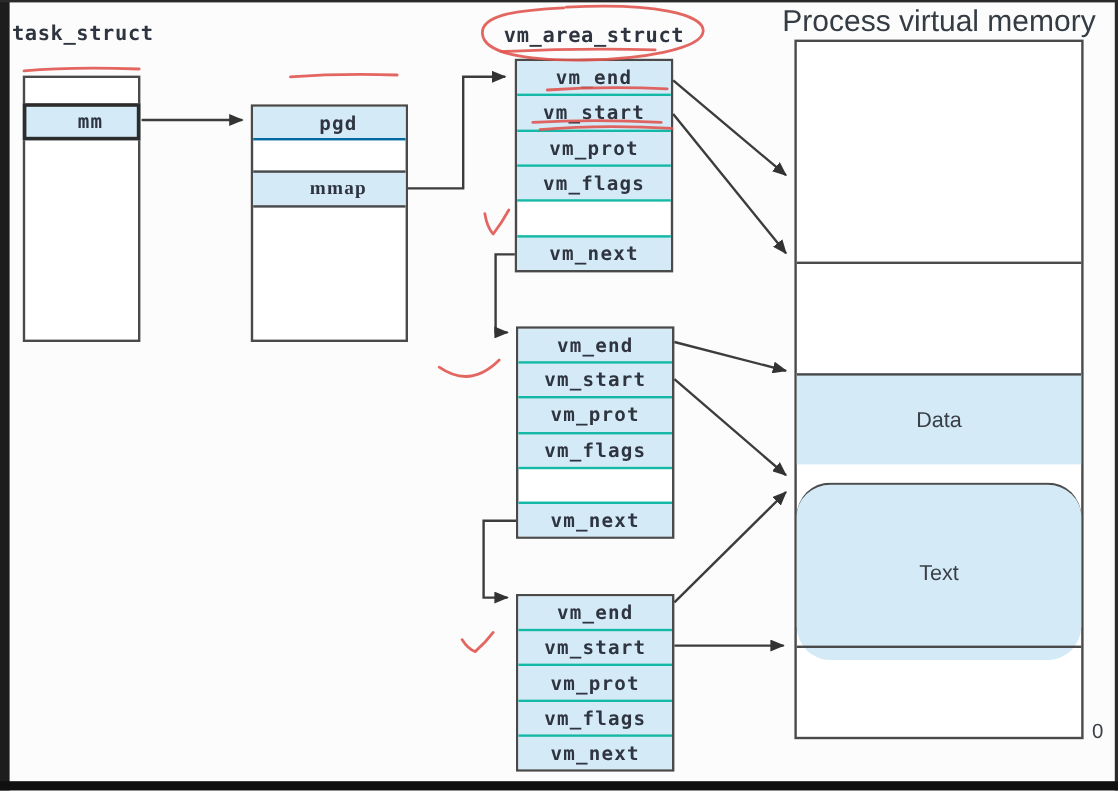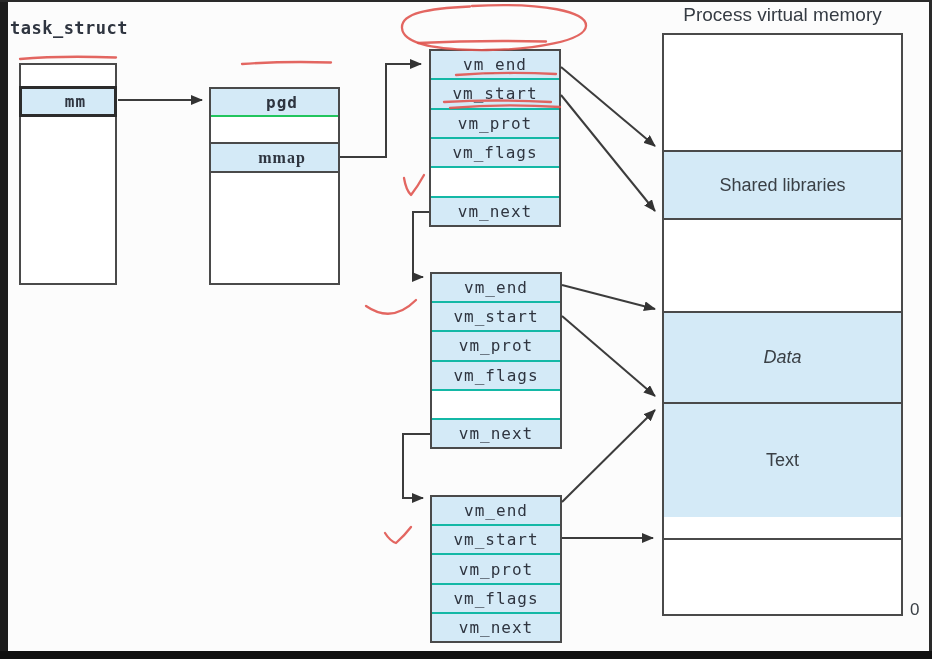--- a/index.html
+++ b/index.html
@@ -25,65 +25,66 @@
   .cell{
     position:absolute;left:0;right:0;display:flex;align-items:center;justify-content:center;
     font-family:"DejaVu Sans Mono","Liberation Mono",monospace;font-size:16px;font-weight:bold;
     color:#2f3540;letter-spacing:1px;box-sizing:border-box;padding-left:15px;
   }
   .blue{background:#d4eaf7;}
 
   
   .mm-cell{top:21px;height:31px;left:-2px;right:-2px;border:3px solid #2c2c2c;}
   
-  .pgd-cell{top:0;height:28px;border-bottom:2px solid #22c55e;}
+  .pgd-cell{top:0;height:28px;border-bottom:2px solid #0369a1;}
   .mmap-cell{top:53px;height:31px;border-top:2px solid #4a4a4a;border-bottom:2px solid #4a4a4a;font-family:Liberation Serif, serif;}
 
   
   .vm-block{
     position:absolute;width:132px;background:#ffffff;border:2px solid #4a4a4a;
     box-sizing:border-box;display:flex;flex-direction:column;
   }
   .vm-row{
     flex:1;display:flex;align-items:center;justify-content:center;
-    font-family:"DejaVu Sans Mono","Liberation Mono",monospace;font-size:16px;font-weight:normal;
+    font-family:"DejaVu Sans Mono","Liberation Mono",monospace;font-size:16px;font-weight:bold;
     color:#2f3540;letter-spacing:1px;box-sizing:border-box;
   }
   .vm-row + .vm-row{border-top:2px solid #14b8a6;}
 
   
   .mem-box{left:662px;top:33px;width:241px;height:583px;}
   .mem-seg{
     position:absolute;left:0;right:0;display:flex;align-items:center;justify-content:center;
     font-size:18px;color:#3a4046;box-sizing:border-box;
   }
   .mem-seg.sep{border-top:2px solid #4a4a4a;}
   .mem-title{
     position:absolute;left:650px;top:4px;width:265px;text-align:center;
-    font-size:19px;color:#363c44;white-space:nowrap;
+    font-size:25px;color:#363c44;white-space:nowrap;
   }
   .origin{
     position:absolute;left:910px;top:600px;width:22px;font-size:17px;color:#3a4046;
   }
 
   svg.overlay{position:absolute;left:0;top:0;width:932px;height:659px;pointer-events:none;}
   .conn{stroke:#3c3c3c;stroke-width:2;fill:none;}
   .redink{stroke:#e05550;stroke-width:2.3;fill:none;stroke-linecap:round;stroke-linejoin:round;opacity:.9;}
 </style>
 </head>
 <body>
 
 <div class="canvas">
 
   <div class="edge edge-left"></div>
   <div class="edge edge-top"></div>
   <div class="edge edge-right"></div>
   <div class="edge edge-bottom"></div>
 
   <div class="mono-title" style="left:6px;top:18px;width:126px;">task_struct</div>
+  <div class="mono-title" style="left:409px;top:20px;width:172px;">vm_area_struct</div>
   <div class="mem-title">Process virtual memory</div>
 
   <div class="box" style="left:19px;top:63px;width:98px;height:222px;">
     <div class="cell blue mm-cell">mm</div>
   </div>
 
   <div class="box" style="left:209px;top:87px;width:131px;height:198px;">
     <div class="cell blue pgd-cell">pgd</div>
     <div class="cell blue mmap-cell">mmap</div>
   </div>
@@ -109,24 +110,23 @@
   <div class="vm-block" style="left:430px;top:495px;height:148px;">
     <div class="vm-row blue">vm_end</div>
     <div class="vm-row blue">vm_start</div>
     <div class="vm-row blue">vm_prot</div>
     <div class="vm-row blue">vm_flags</div>
     <div class="vm-row blue">vm_next</div>
   </div>
 
   <div class="box mem-box">
     <div class="mem-seg" style="top:0;height:115px;"></div>
-    <div class="mem-seg sep blue" style="top:115px;height:68px;">Shared libraries</div>
     <div class="mem-seg sep" style="top:183px;height:93px;"></div>
-    <div class="mem-seg sep blue" style="top:276px;height:91px;font-style:italic;">Data</div>
-    <div class="mem-seg sep blue" style="top:367px;height:115px;">Text</div>
+    <div class="mem-seg sep blue" style="top:276px;height:76px;">Data</div>
+    <div class="mem-seg sep blue" style="top:367px;height:148px;border-radius:28px;">Text</div>
     <div class="mem-seg sep" style="top:503px;height:76px;"></div>
   </div>
   <div class="origin">0</div>
 
   <svg class="overlay" viewBox="0 0 932 659" xmlns="http://www.w3.org/2000/svg">
     <defs>
       <marker id="ah" markerUnits="userSpaceOnUse" markerWidth="13" markerHeight="10" refX="11" refY="5" orient="auto">
         <path d="M0,0 L12,5 L0,10 Z" fill="#333333"></path>
       </marker>
     </defs>

